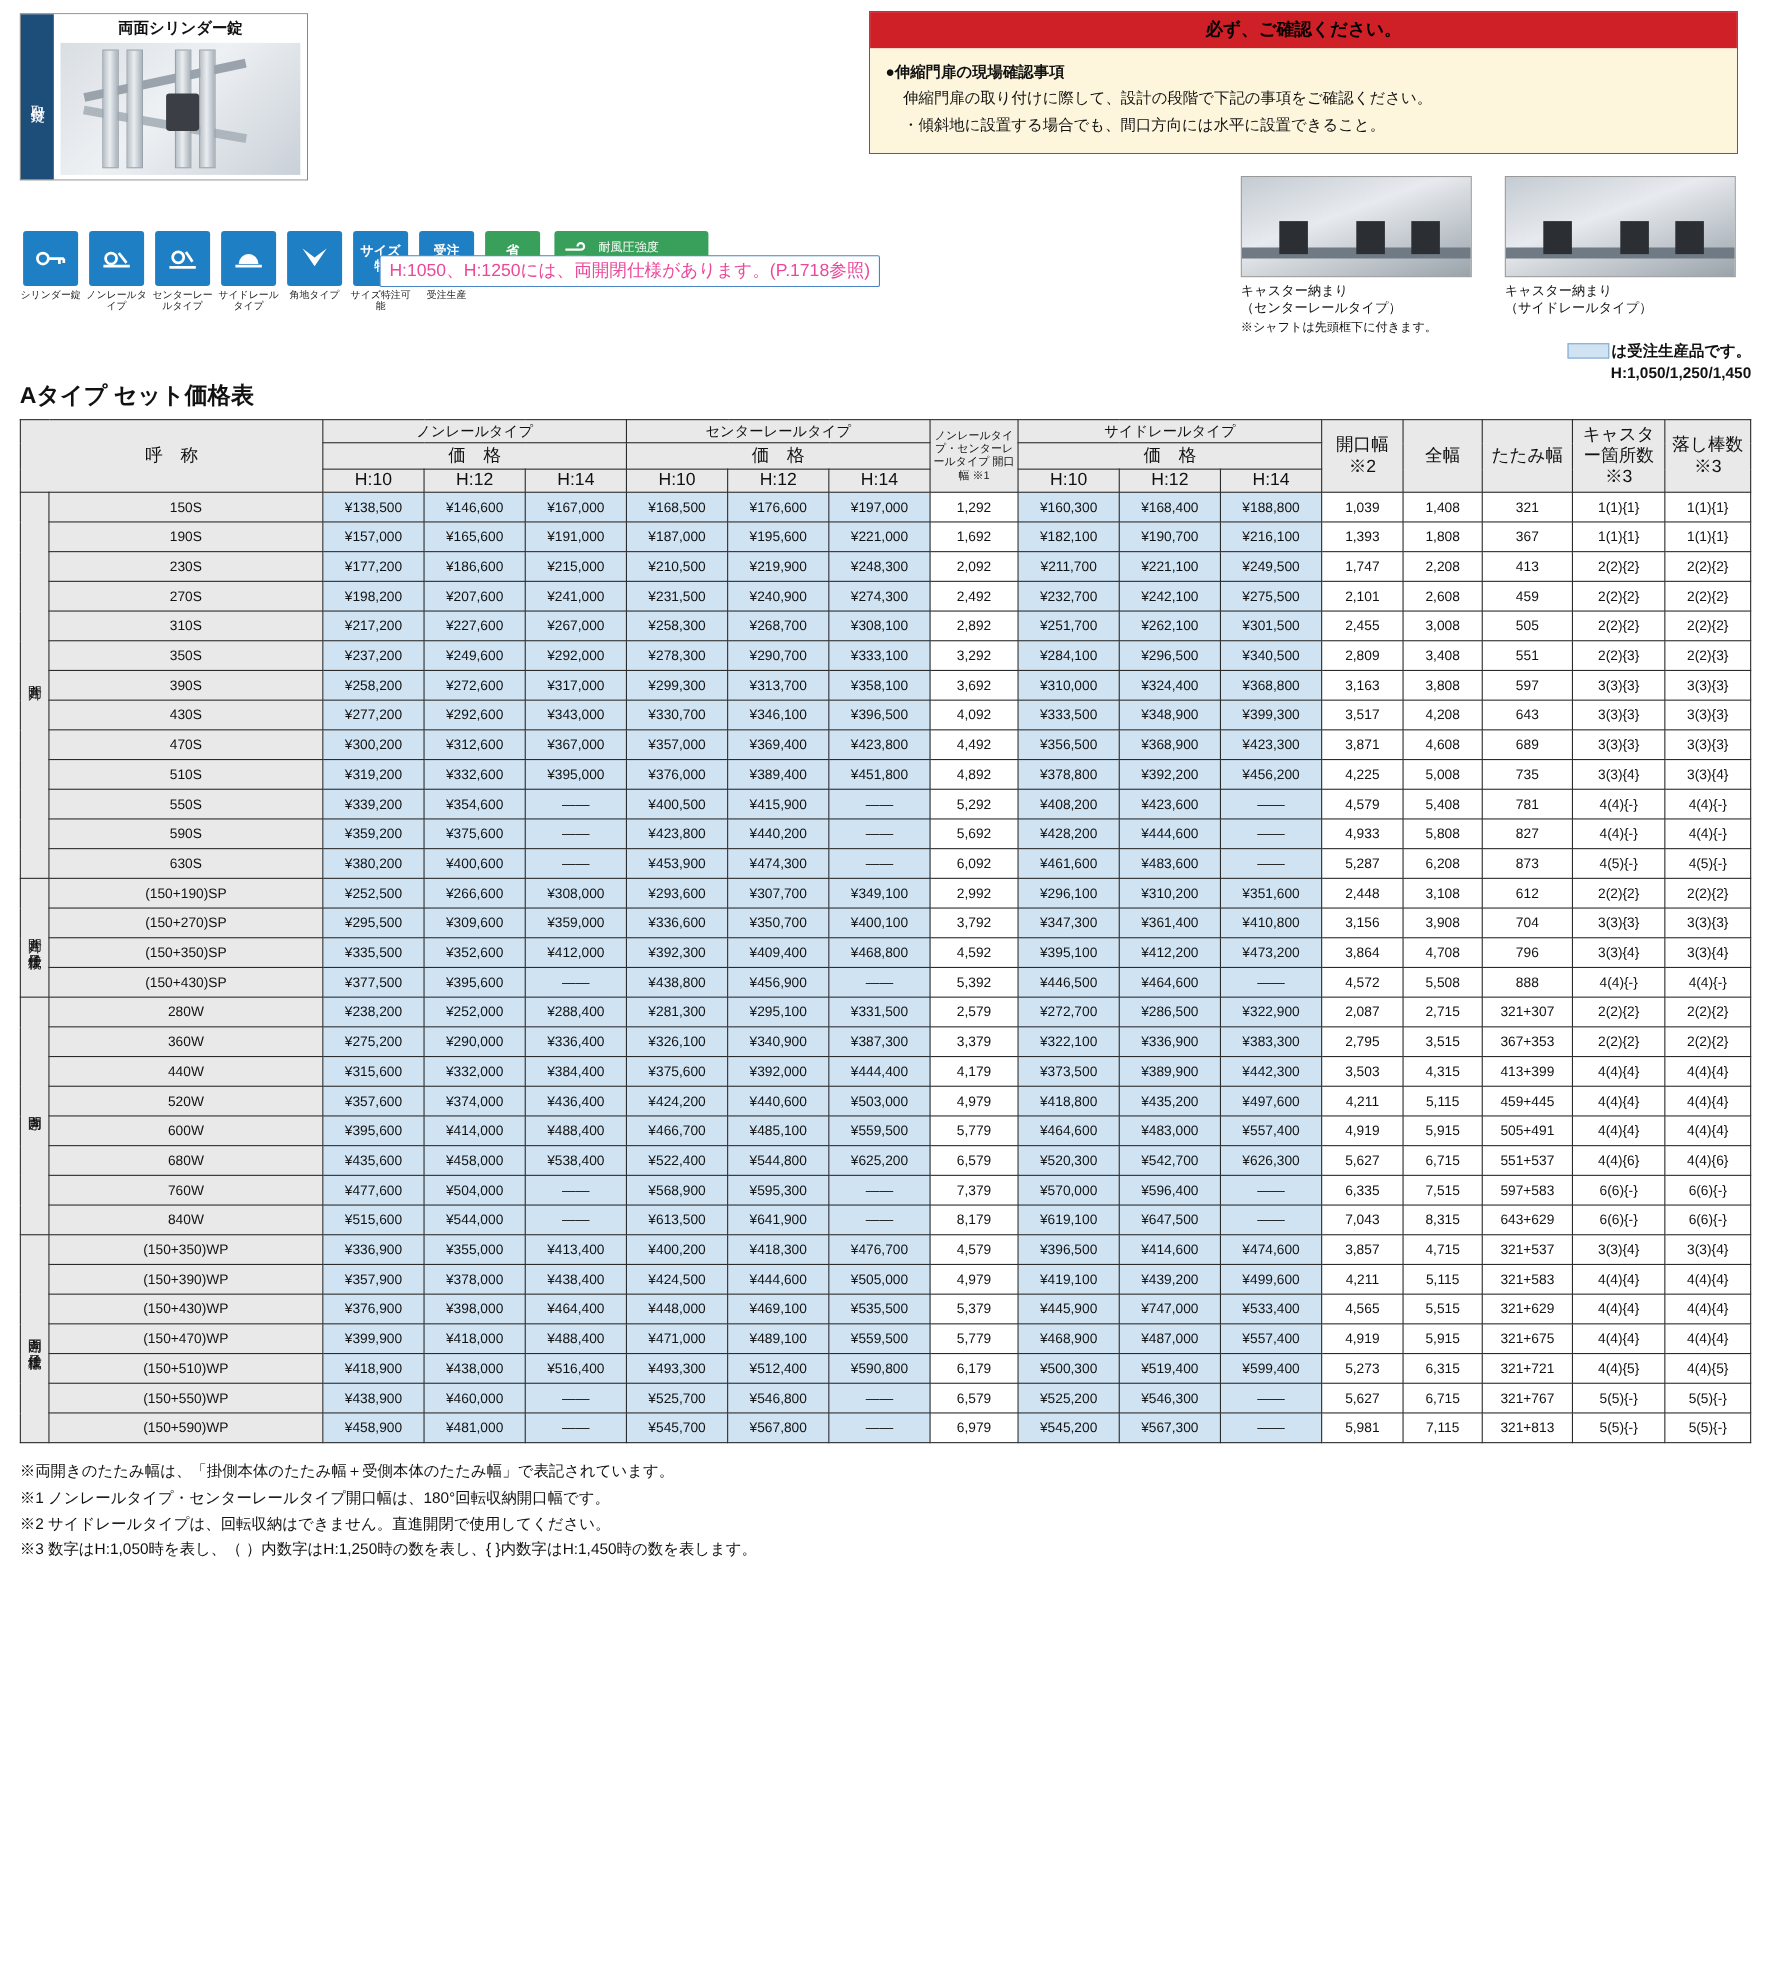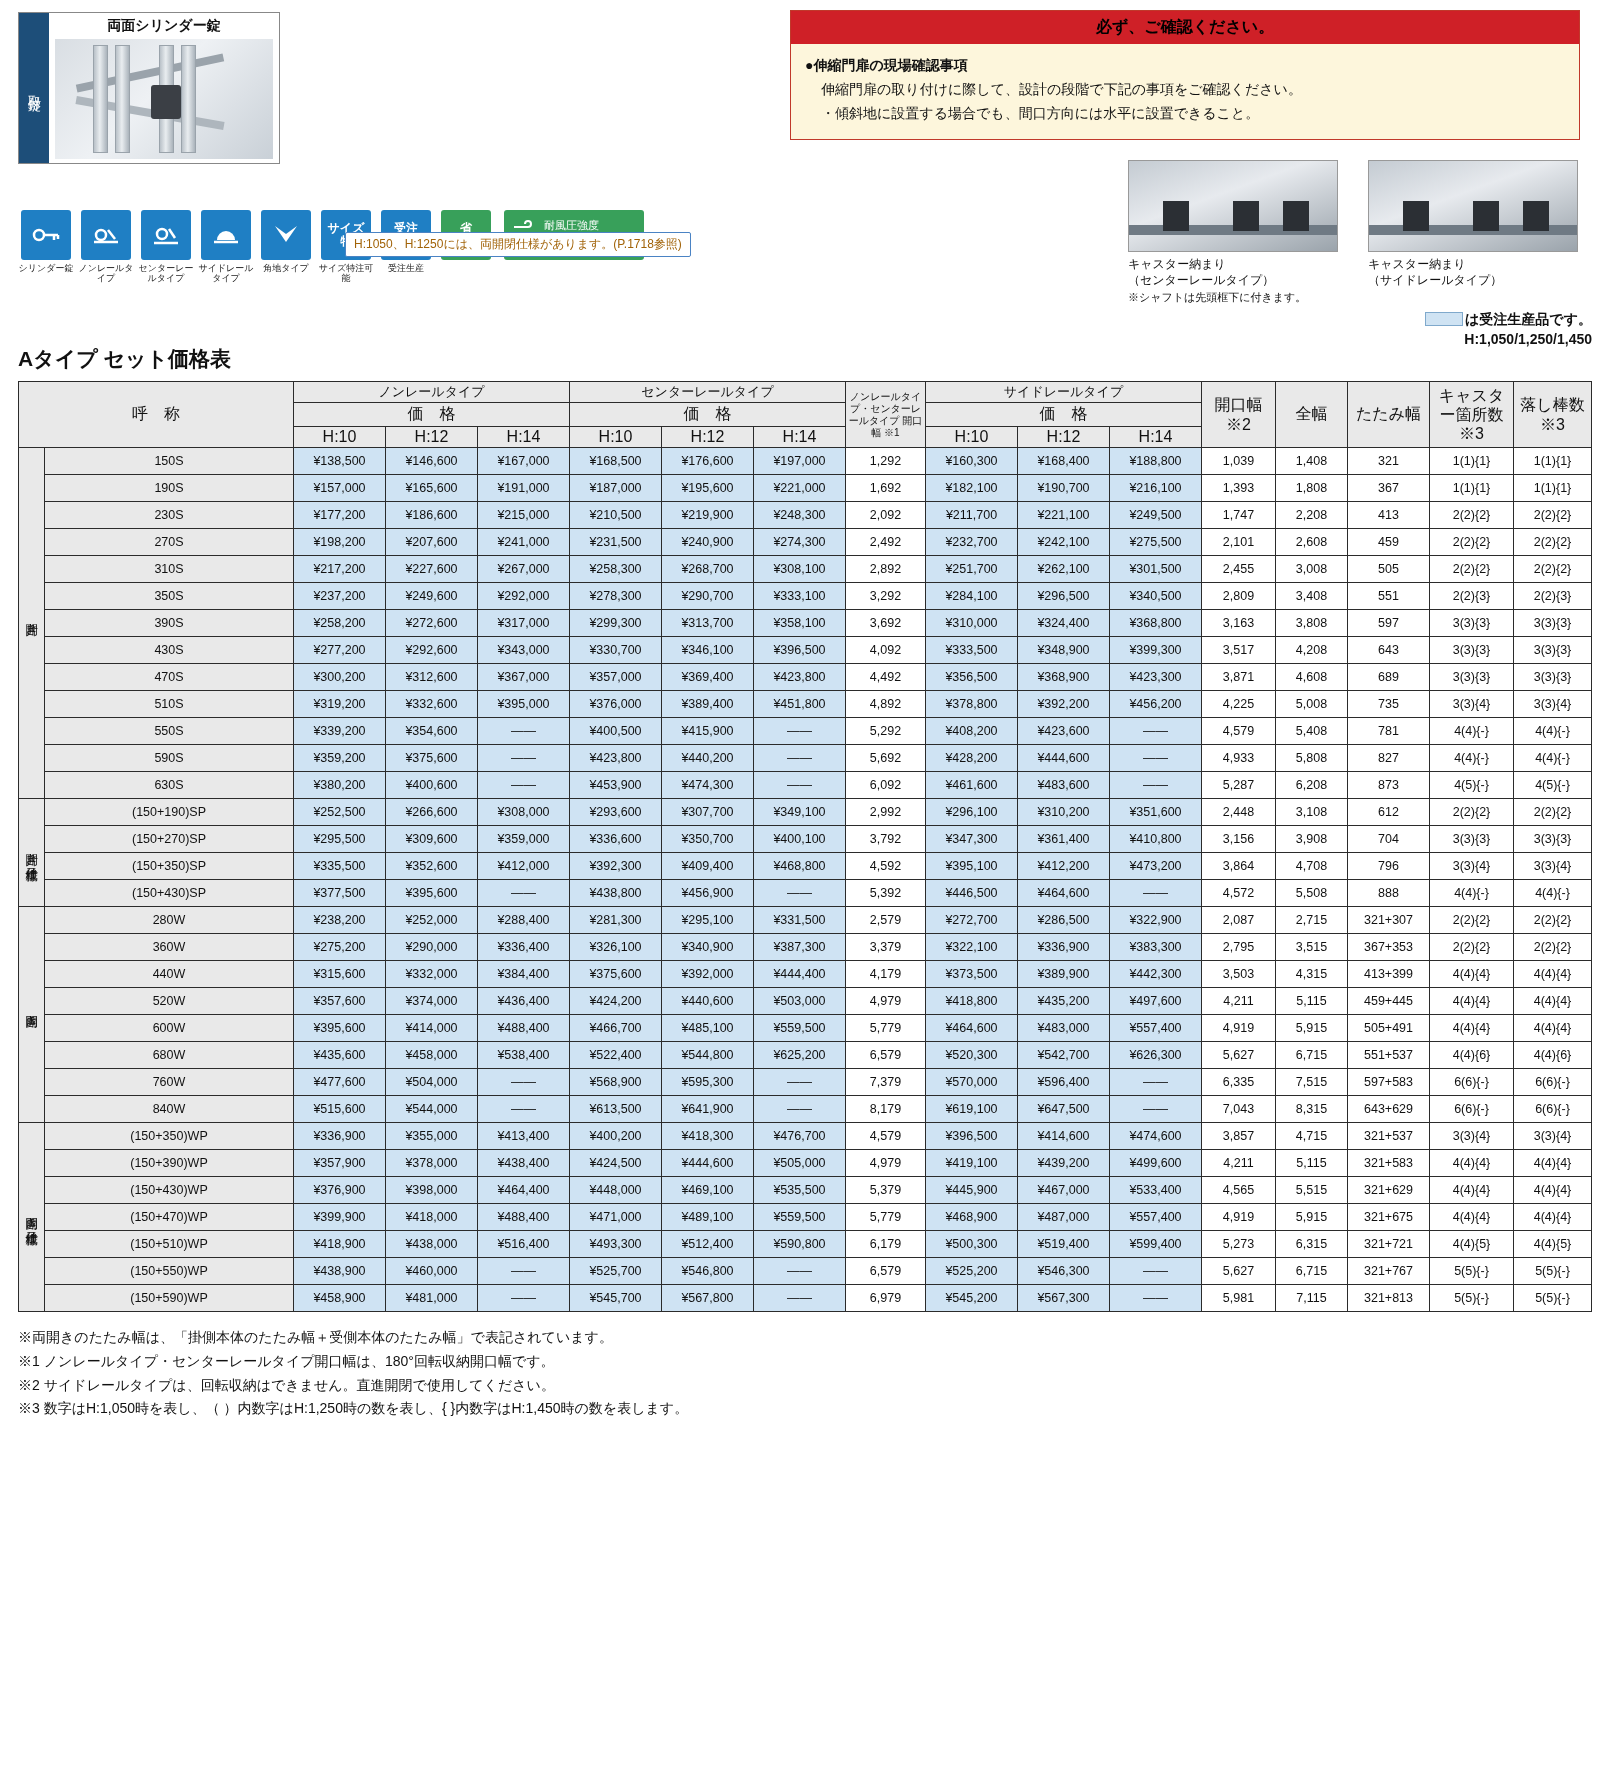--- a/index.html
+++ b/index.html
@@ -75,22 +75,22 @@
     border-radius: 3px; display: flex; align-items: center; padding: 0 8px;
   }
   .wind-sym { font-size: 22px; margin-right: 6px; }
   .wind-t1 { font-size: 11px; line-height: 1.1; }
   .wind-t2 { font-size: 9px; line-height: 1.1; }
   .wind-val { font-size: 19px; font-weight: bold; line-height: 1; }
   .wind-unit { font-size: 9px; }
 
   .note-link {
     position: absolute; left: 345px; top: 232px;
-    border: 1px solid #4a83c4; background: #fff; color: #a16207;
-    font-size: 12px; padding: 3px 8px; border-radius: 2px;
+    border: 1px solid #4a83c4; background: #fff; color: #ec4899;
+    font-size: 16px; padding: 3px 8px; border-radius: 2px;
   }
 
   
   .confirm {
     position: absolute; left: 790px; top: 10px; width: 790px;
     border: 1px solid #c0392b;
   }
   .confirm-head {
     background: #cf2027; color: #000000; text-align: center;
     font-size: 16px; font-weight: bold; padding: 6px 0;
@@ -846,21 +846,21 @@
         <tr class="r">
           <td class="name">(150+430)WP</td>
           <td class="price-cell">¥376,900</td>
           <td class="price-cell">¥398,000</td>
           <td class="price-cell">¥464,400</td>
           <td class="price-cell">¥448,000</td>
           <td class="price-cell">¥469,100</td>
           <td class="price-cell">¥535,500</td>
           <td class="plain">5,379</td>
           <td class="price-cell">¥445,900</td>
-          <td class="price-cell">¥467,000</td>
+          <td class="price-cell">¥747,000</td>
           <td class="price-cell">¥533,400</td>
           <td class="plain">4,565</td>
           <td class="plain">5,515</td>
           <td class="plain">321+629</td>
           <td class="plain">4(4){4}</td>
           <td class="plain">4(4){4}</td>
         </tr>
         <tr class="r">
           <td class="name">(150+470)WP</td>
           <td class="price-cell">¥399,900</td>

